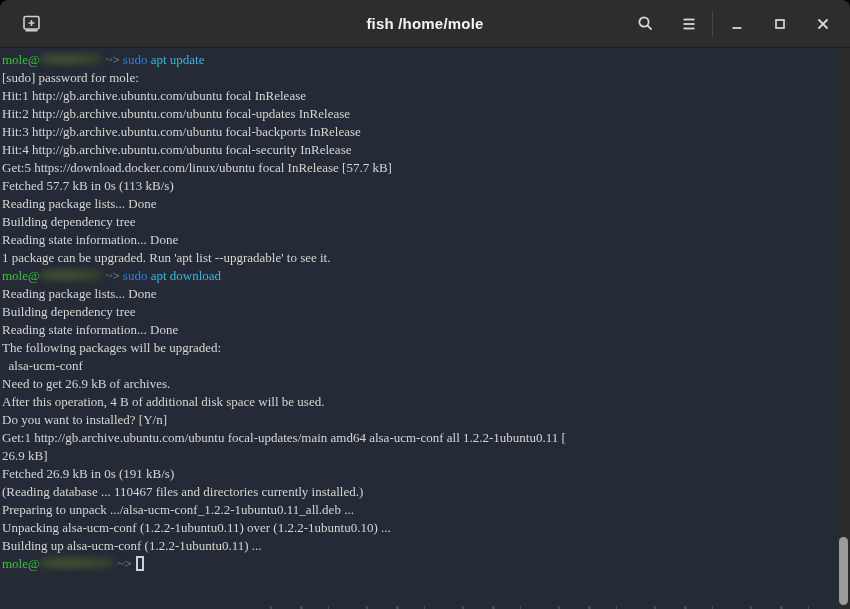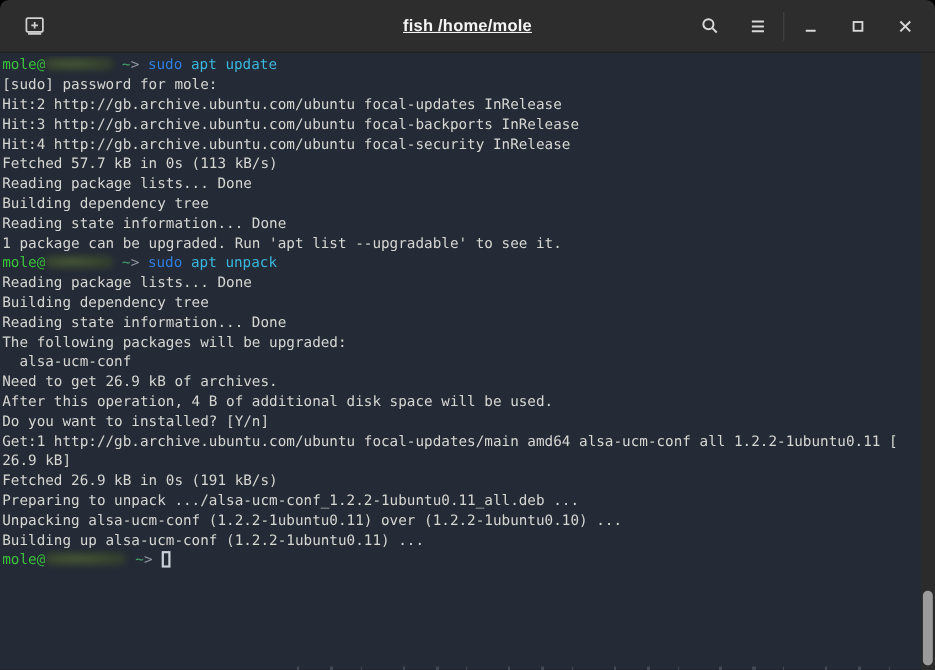--- a/index.html
+++ b/index.html
@@ -19,38 +19,38 @@
   
   .titlebar{
     height:48px;flex:0 0 48px;background:var(--titlebar-bg);
     border-bottom:1px solid #1e1e1e;
     display:flex;align-items:center;position:relative;
   }
   .tb-left{display:flex;align-items:center;padding-left:16px;}
   .tb-title{
     position:absolute;left:0;right:0;text-align:center;
     color:var(--titlebar-text);font-weight:bold;font-size:15px;
-    pointer-events:none;letter-spacing:.2px;text-decoration:underline;
+    pointer-events:none;letter-spacing:.2px;
   }
   .tb-right{margin-left:auto;display:flex;align-items:center;padding-right:6px;}
   .tb-btn{
     width:43px;height:48px;display:flex;align-items:center;justify-content:center;
     background:none;border:none;cursor:pointer;color:var(--titlebar-icon);
   }
   .tb-btn svg{display:block;}
   .tb-sep{width:1px;height:26px;background:#454545;margin:0 2px;}
   
   .terminal{
     flex:1;background:var(--terminal-bg);position:relative;
     font-family:"DejaVu Sans Mono","Liberation Mono",monospace;
     font-size:13px;line-height:18px;color:var(--terminal-fg);
     padding:3px 0 0 2px;overflow:hidden;
   }
   .term-content{width:835px;overflow:hidden;}
-  .line{white-space:pre;height:18px;}
+  .line{white-space:pre;height:18px;font-family:Liberation Serif, serif;}
   .seg-fg{color:var(--terminal-fg);}
   .seg-green{color:var(--prompt-green);}
   .seg-cwd{color:var(--cwd-green);}
   .seg-sep{color:var(--prompt-sep);}
   .seg-blue{color:var(--cmd-blue);}
   .seg-cyan{color:var(--param-cyan);}
   .redacted{
     display:inline-block;height:12px;border-radius:6px;vertical-align:-1px;
     background:radial-gradient(ellipse at 40% 50%, #4a5a3a 0%, #36432e 55%, #2b3630 100%);
     filter:blur(3px);
@@ -139,40 +139,43 @@
           </svg>
         </span>
       </button>
     </div>
   </div>
 
   <div class="terminal">
     <div class="term-content">
         <div class="line"><span class="seg-green">mole@</span><span class="redacted" style="width: 62px;"></span><span class="seg-fg"> </span><span class="seg-cwd">~</span><span class="seg-sep">&gt;</span><span class="seg-fg"> </span><span class="seg-blue">sudo</span><span class="seg-fg"> </span><span class="seg-cyan">apt update</span></div>
         <div class="line"><span class="seg-fg">[sudo] password for mole:</span></div>
+        <div class="line"><span class="seg-fg">Hit:1 http://gb.archive.ubuntu.com/ubuntu focal InRelease</span></div>
         <div class="line"><span class="seg-fg">Hit:2 http://gb.archive.ubuntu.com/ubuntu focal-updates InRelease</span></div>
         <div class="line"><span class="seg-fg">Hit:3 http://gb.archive.ubuntu.com/ubuntu focal-backports InRelease</span></div>
         <div class="line"><span class="seg-fg">Hit:4 http://gb.archive.ubuntu.com/ubuntu focal-security InRelease</span></div>
+        <div class="line"><span class="seg-fg">Get:5 https://download.docker.com/linux/ubuntu focal InRelease [57.7 kB]</span></div>
         <div class="line"><span class="seg-fg">Fetched 57.7 kB in 0s (113 kB/s)</span></div>
         <div class="line"><span class="seg-fg">Reading package lists... Done</span></div>
         <div class="line"><span class="seg-fg">Building dependency tree</span></div>
         <div class="line"><span class="seg-fg">Reading state information... Done</span></div>
         <div class="line"><span class="seg-fg">1 package can be upgraded. Run 'apt list --upgradable' to see it.</span></div>
-        <div class="line"><span class="seg-green">mole@</span><span class="redacted" style="width: 62px;"></span><span class="seg-fg"> </span><span class="seg-cwd">~</span><span class="seg-sep">&gt;</span><span class="seg-fg"> </span><span class="seg-blue">sudo</span><span class="seg-fg"> </span><span class="seg-cyan">apt unpack</span></div>
+        <div class="line"><span class="seg-green">mole@</span><span class="redacted" style="width: 62px;"></span><span class="seg-fg"> </span><span class="seg-cwd">~</span><span class="seg-sep">&gt;</span><span class="seg-fg"> </span><span class="seg-blue">sudo</span><span class="seg-fg"> </span><span class="seg-cyan">apt download</span></div>
         <div class="line"><span class="seg-fg">Reading package lists... Done</span></div>
         <div class="line"><span class="seg-fg">Building dependency tree</span></div>
         <div class="line"><span class="seg-fg">Reading state information... Done</span></div>
         <div class="line"><span class="seg-fg">The following packages will be upgraded:</span></div>
         <div class="line"><span class="seg-fg">  alsa-ucm-conf</span></div>
         <div class="line"><span class="seg-fg">Need to get 26.9 kB of archives.</span></div>
         <div class="line"><span class="seg-fg">After this operation, 4 B of additional disk space will be used.</span></div>
         <div class="line"><span class="seg-fg">Do you want to installed? [Y/n]</span></div>
         <div class="line"><span class="seg-fg">Get:1 http://gb.archive.ubuntu.com/ubuntu focal-updates/main amd64 alsa-ucm-conf all 1.2.2-1ubuntu0.11 [</span></div>
         <div class="line"><span class="seg-fg">26.9 kB]</span></div>
         <div class="line"><span class="seg-fg">Fetched 26.9 kB in 0s (191 kB/s)</span></div>
+        <div class="line"><span class="seg-fg">(Reading database ... 110467 files and directories currently installed.)</span></div>
         <div class="line"><span class="seg-fg">Preparing to unpack .../alsa-ucm-conf_1.2.2-1ubuntu0.11_all.deb ...</span></div>
         <div class="line"><span class="seg-fg">Unpacking alsa-ucm-conf (1.2.2-1ubuntu0.11) over (1.2.2-1ubuntu0.10) ...</span></div>
         <div class="line"><span class="seg-fg">Building up alsa-ucm-conf (1.2.2-1ubuntu0.11) ...</span></div>
         <div class="line"><span class="seg-green">mole@</span><span class="redacted" style="width: 74px;"></span><span class="seg-fg"> </span><span class="seg-cwd">~</span><span class="seg-sep">&gt;</span><span class="seg-fg"> </span><span class="cursor"></span></div>
       </div>
     <div class="clipped-marks"></div>
   </div>
 
   <div class="scrollbar">
     <div class="scroll-thumb"></div>

